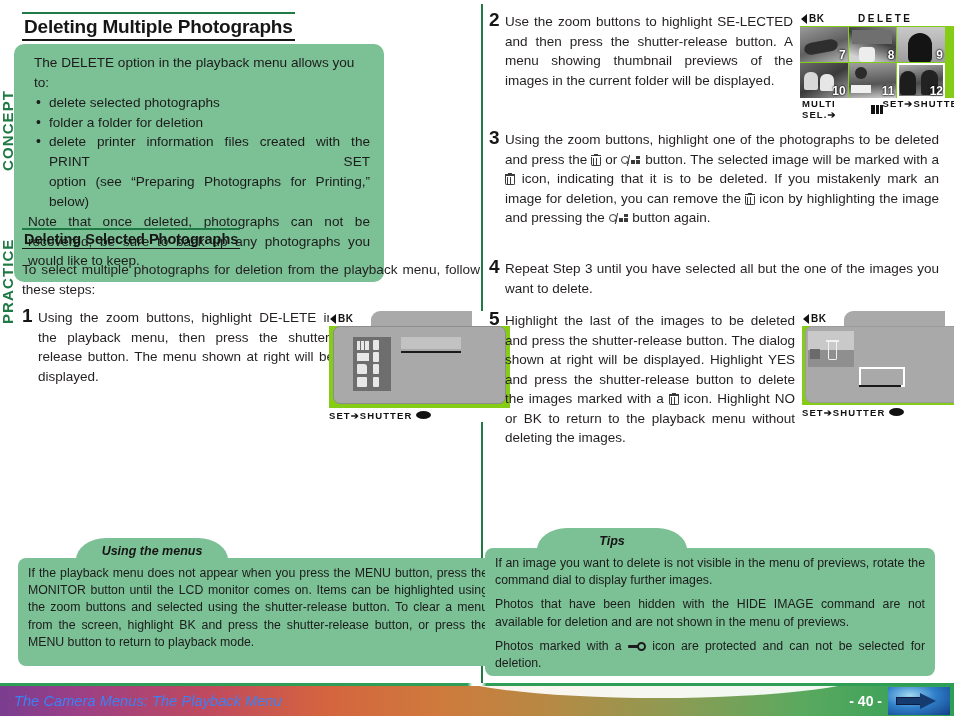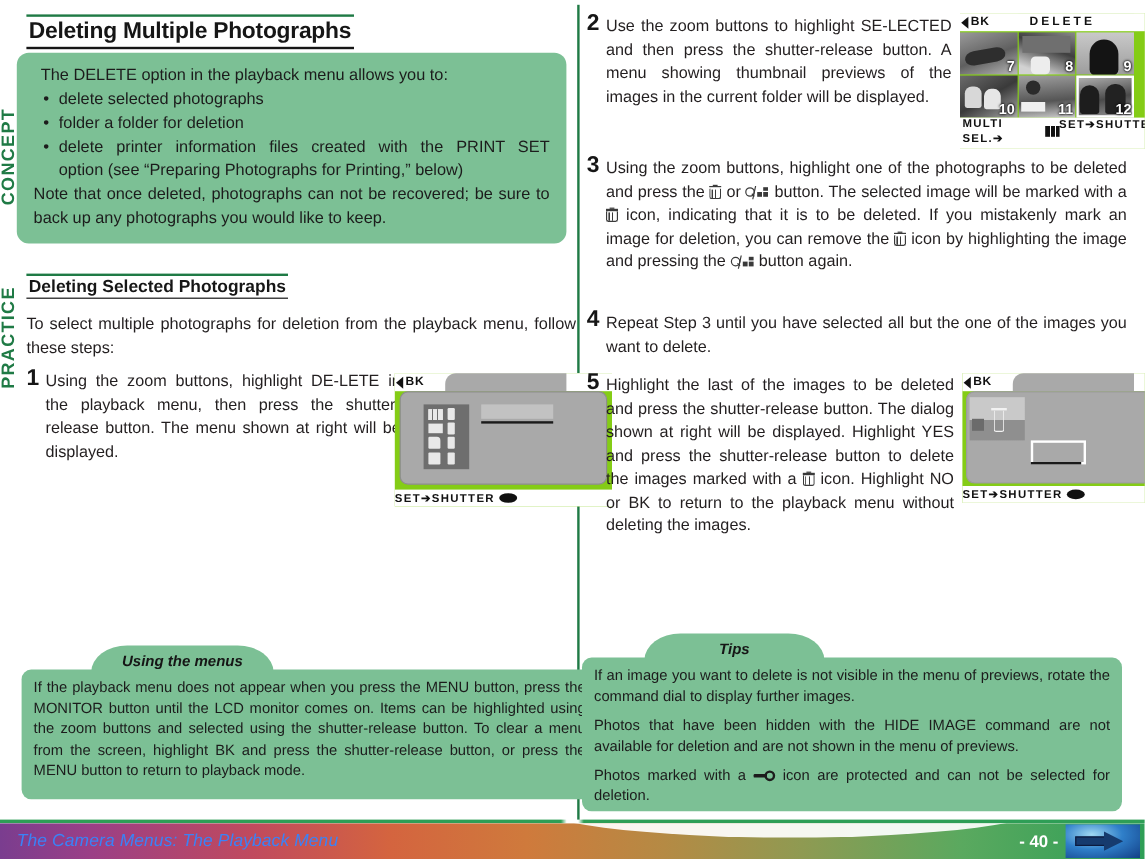--- a/index.html
+++ b/index.html
@@ -254,21 +254,21 @@
 <div class="page">
 
   <div class="divider"></div>
 
   <div class="col-left">
 
     <div style="position:absolute;left:8px;top:12px;">
       <div class="h-main">Deleting Multiple Photographs</div>
     </div>
 
-    <div style="position:absolute;left:0px;top:44px;width:458px;">
+    <div style="position:absolute;left:0px;top:44px;width:370px;">
       <div class="green-box">
         <p>The DELETE option in the playback menu allows you to:</p>
         <ul>
           <li>delete selected photographs</li>
           <li>folder a folder for deletion</li>
           <li class="wrap">
             <span style="display:block;text-align:justify;text-align-last:justify;">delete printer information files created with the PRINT SET</span>
             <span class="l2">option (see “Preparing Photographs for Printing,” below)</span>
           </li>
         </ul>

